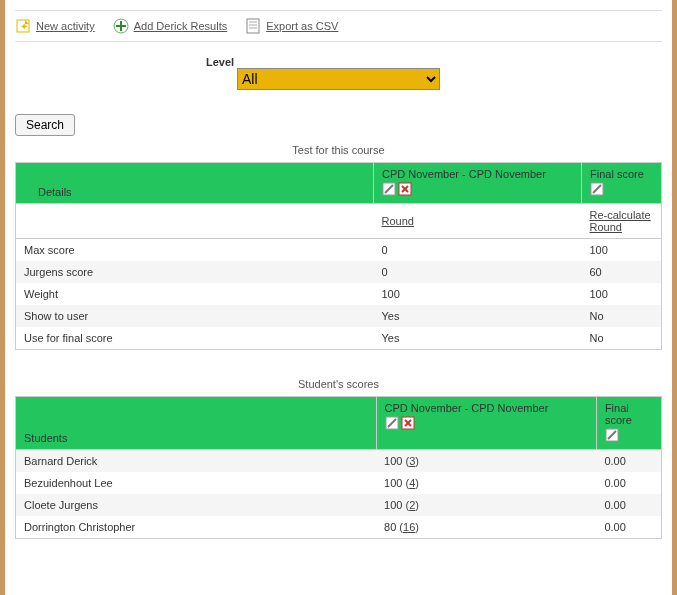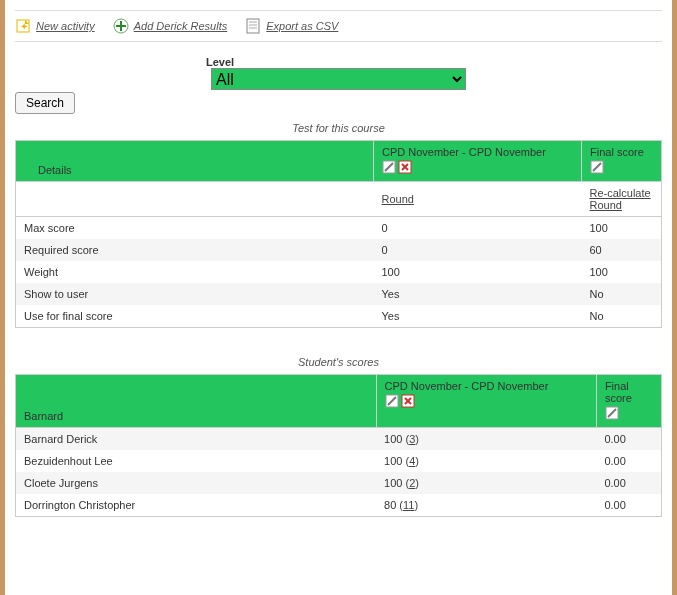--- a/index.html
+++ b/index.html
@@ -27,58 +27,56 @@
   }
   .tool-link {
     display: flex;
     align-items: center;
     gap: 5px;
     color: #555;
     cursor: pointer;
   }
   .tool-link span.link-text {
     text-decoration: underline;
-    font-style: italic;
   }
   .icon-box {
     width: 16px; height: 16px;
     display: inline-flex;
     align-items: center;
     justify-content: center;
   }
   .filter-row {
     margin-top: 14px;
     display: flex;
     align-items: center;
     flex-direction: column;
   }
   .filter-label {
     font-weight: bold;
     color: #333;
     width: 265px;
   }
   .filter-select {
-    width: 255px;
+    width: 203px;
     height: 22px;
-    font-size: 16px;
+    font-size: 14px;
     border: 1px solid #888;
-    background: #22c55e;
+    background: #eab308;
   }
   .search-btn {
-    margin-top: 2px;
+    margin-top: 24px;
     padding: 3px 10px;
     font-size: 12px;
     border: 1px solid #999;
     background: #f5f5f5;
     border-radius: 3px;
     cursor: pointer;
   }
   .section-caption {
     text-align: center;
-    font-style: italic;
     color: #555;
     margin: 8px 0 6px;
   }
   table.data {
     width: 100%;
     border-collapse: collapse;
     border: 1px solid #ccc;
     margin-bottom: 28px;
   }
   table.data th, table.data td {
@@ -220,21 +218,21 @@
           <span class="link-under">Re-calculate</span><br>
           <span class="link-under">Round</span>
         </td>
       </tr>
       <tr>
         <td>Max score</td>
         <td>0</td>
         <td>100</td>
       </tr>
       <tr>
-        <td>Required score</td>
+        <td>Jurgens score</td>
         <td>0</td>
         <td>60</td>
       </tr>
       <tr>
         <td>Weight</td>
         <td>100</td>
         <td>100</td>
       </tr>
       <tr>
         <td>Show to user</td>
@@ -253,21 +251,21 @@
 
   <table class="data" style="margin-bottom:0;">
     <colgroup>
         <col class="col-students">
         <col class="col-cpd2">
         <col class="col-final2">
       </colgroup>
     <thead>
       <tr>
         <th style="vertical-align:bottom;">
-          <span>Barnard</span>
+          <span>Students</span>
         </th>
         <th>
           <span>CPD November - CPD November</span>
           <div class="header-icons">
             <span class="edit-icon-svg">
               <svg width="14" height="14">
                   <rect x="1" y="1" width="12" height="12" fill="#fff" stroke="#999"></rect>
                   <line x1="3" y1="11" x2="11" y2="3" stroke="#777" stroke-width="2"></line>
                 </svg>
             </span>
@@ -304,19 +302,19 @@
           <td><span>100 </span><span class="paren">(</span><span class="link-under">4</span><span class="paren">)</span></td>
           <td>0.00</td>
         </tr>
         <tr>
           <td>Cloete Jurgens</td>
           <td><span>100 </span><span class="paren">(</span><span class="link-under">2</span><span class="paren">)</span></td>
           <td>0.00</td>
         </tr>
         <tr>
           <td>Dorrington Christopher</td>
-          <td><span>80 </span><span class="paren">(</span><span class="link-under">11</span><span class="paren">)</span></td>
+          <td><span>80 </span><span class="paren">(</span><span class="link-under">16</span><span class="paren">)</span></td>
           <td>0.00</td>
         </tr>
       </tbody>
   </table>
 
 </div>
 
 </body></html>

